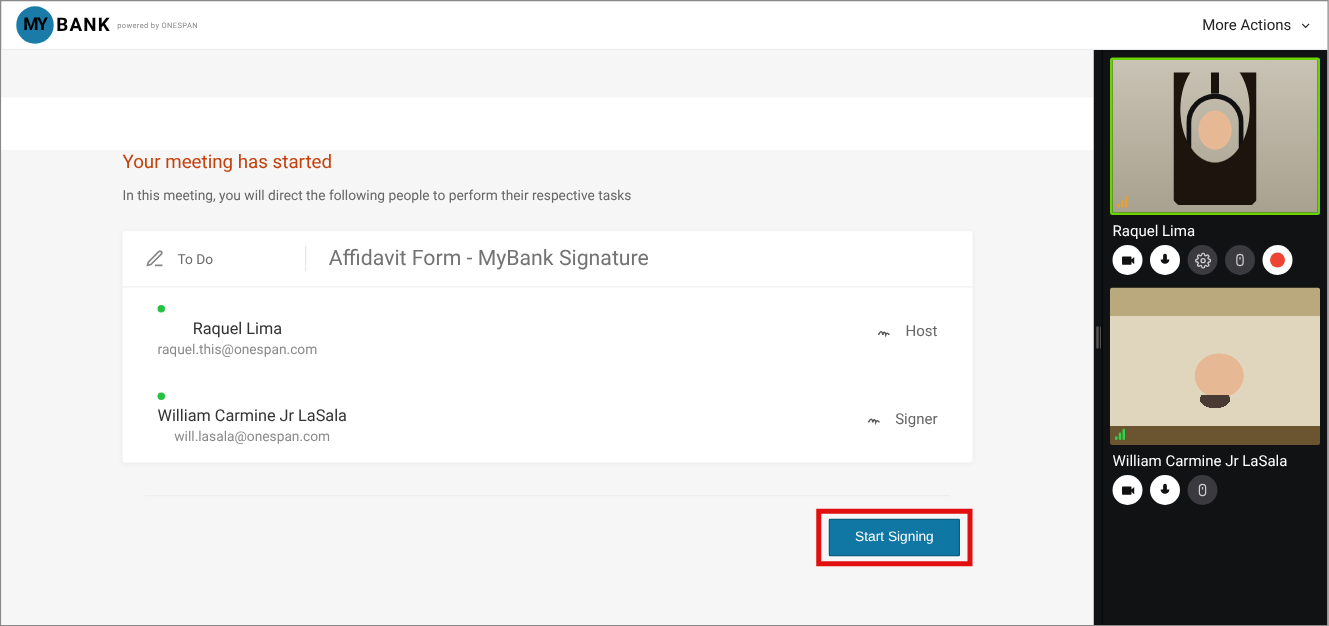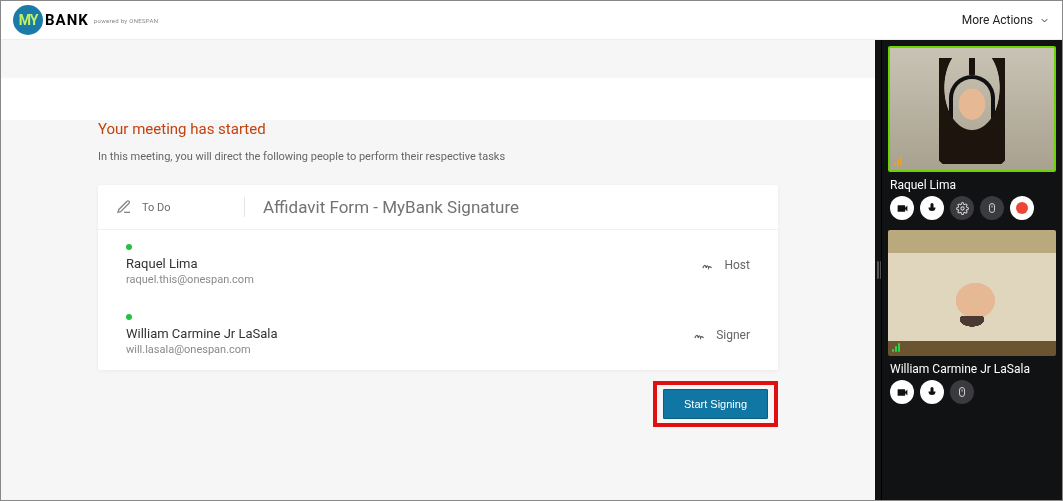--- a/index.html
+++ b/index.html
@@ -12,35 +12,37 @@
       overflow: hidden;
     }
     .header {
       height: 39px; display: flex; justify-content: space-between;
       align-items: center; padding: 0 12px; border-bottom: 1px solid #eee;
       flex: none;
     }
     .logo { display: flex; align-items: center; gap: 2px; }
     .logo-circle {
       width: 30px; height: 30px; border-radius: 50%;
-      background: #1a7ba8; color: #bef264; font-weight: 700; font-size: 14px;
+      background: #1a7ba8; color: #000000; font-weight: 700; font-size: 14px;
       display: flex; align-items: center; justify-content: center;
       letter-spacing: -1px;
     }
     .logo-text { font-size: 15px; font-weight: 700; color: #000000; letter-spacing: 1px; }
     .logo-sub { font-size: 6px; color: #888; letter-spacing: .3px; margin-left: 3px; }
     .more-actions { font-size: 12px; color: #222; cursor: pointer; display: flex; align-items: center; gap: 6px; }
     .body-row { flex: 1; display: flex; min-height: 0; }
     .main { flex: 1; background: #f6f6f6; padding-top: 38px; overflow: hidden; } 
     .content { max-width: 680px; margin: 0 auto; padding: 0 0 20px 0; }
     .h1 { font-size: 15px; font-weight: 400; color: #c2410c; margin-bottom: 12px; }
     .sub { font-size: 11px; color: #666; margin-bottom: 22px; }
     .task-card {
       background: #fff; border-radius: 2px;
       box-shadow: 0 1px 4px rgba(0,0,0,.05);
+      margin-bottom: 26px;
+      text-align: center;
     }
     .task-head {
       display: flex; align-items: center; padding: 12px 18px;
       border-bottom: 1px solid #f0f0f0; font-size: 11px; color: #6a6a6a;
     }
     .task-head .todo { display:flex;align-items:center;gap:10px; width:110px;}
     .task-head .divider { width:1px; height:20px; background:#e5e5e5; margin:0 18px; }
     .task-head .docname { font-size: 17px; color: #737373; }
     .person {
       padding: 14px 28px 14px 28px; display: flex; align-items: flex-start;

